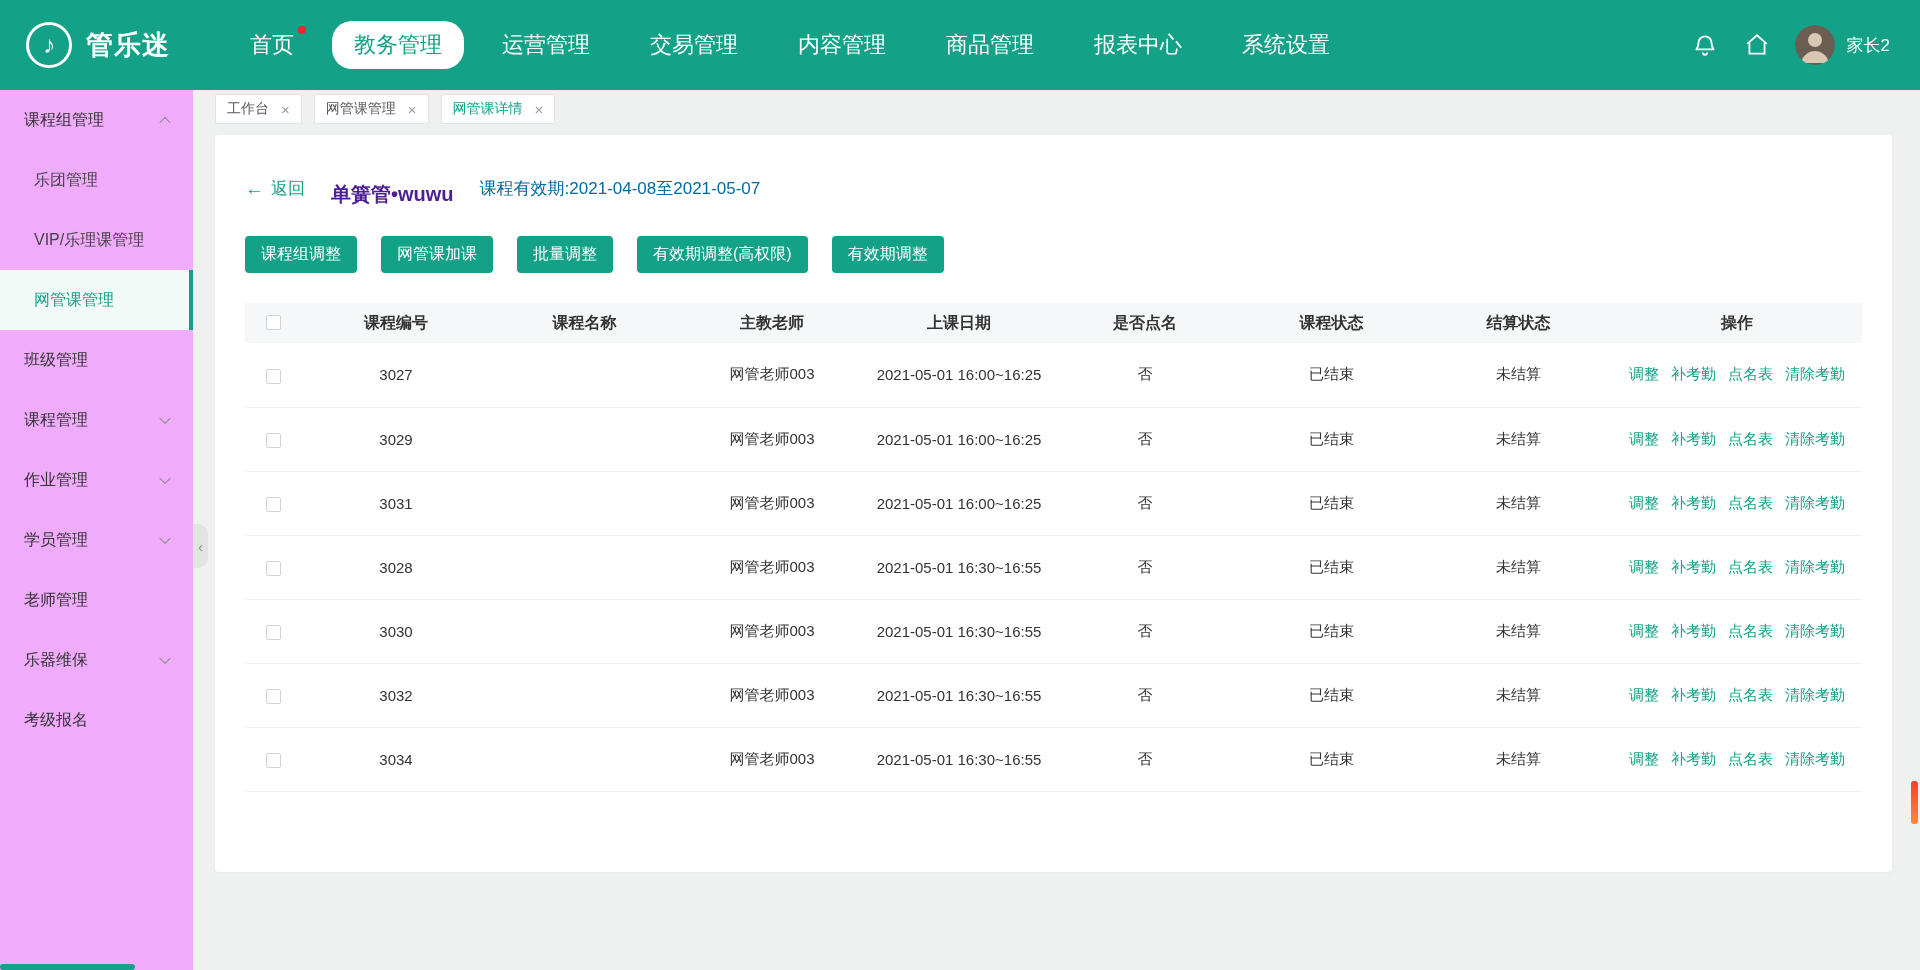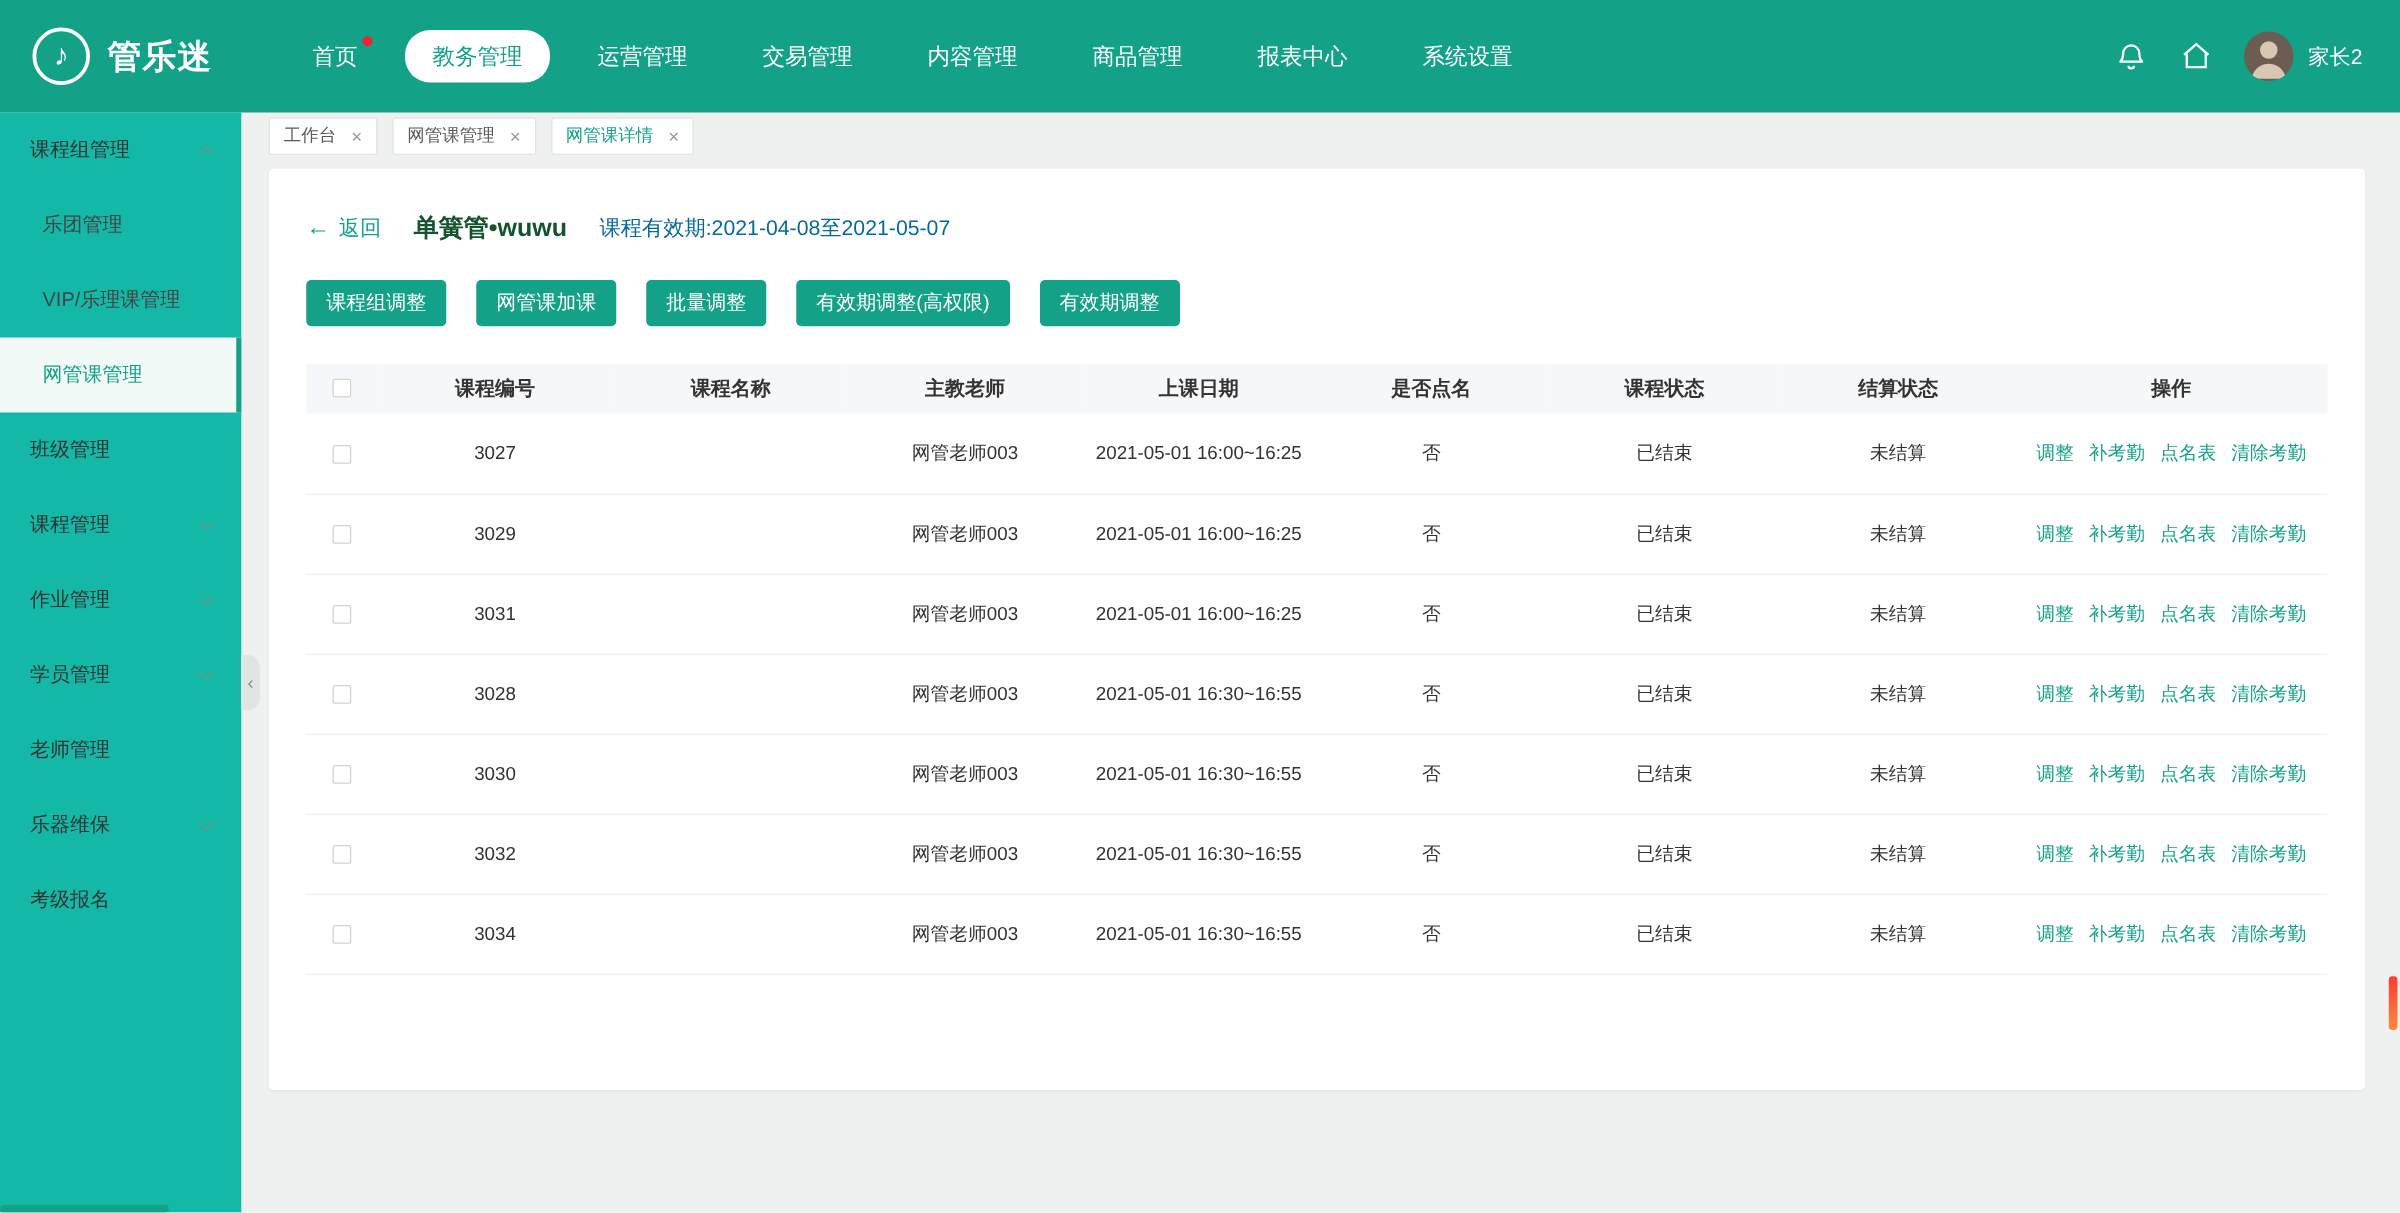--- a/index.html
+++ b/index.html
@@ -9,33 +9,33 @@
   .app{position:relative;width:1920px;height:970px;overflow:hidden;}
 
   
   .topbar{position:absolute;top:0;left:0;right:0;height:90px;background:var(--accent);
     display:flex;align-items:center;padding:0 30px 0 26px;z-index:6;}
   .logo{display:flex;align-items:center;gap:14px;cursor:pointer;}
   .logo-badge{width:46px;height:46px;border:3px solid #fff;border-radius:50%;
     display:flex;align-items:center;justify-content:center;color:#fff;font-size:24px;}
   .logo-text{color:#fff;font-size:27px;font-weight:700;letter-spacing:1px;}
   .mainnav{display:flex;align-items:center;margin-left:58px;gap:16px;}
-  .nav-item{position:relative;color:#fff;font-size:18px;padding:9px 22px;border-radius:20px;
+  .nav-item{position:relative;color:#fff;font-size:22px;padding:9px 22px;border-radius:20px;
     cursor:pointer;white-space:nowrap;}
   .nav-item.active{background:#fff;color:var(--accent);}
   .nav-dot{display:none;}
   .nav-item.has-badge .nav-dot{display:block;position:absolute;top:5px;right:10px;width:8px;height:8px;
     border-radius:50%;background:#F5222D;}
   .topbar-right{margin-left:auto;display:flex;align-items:center;gap:24px;}
   .icon-btn{width:28px;height:28px;display:flex;align-items:center;justify-content:center;cursor:pointer;}
   .avatar{width:40px;height:40px;border-radius:50%;overflow:hidden;cursor:pointer;flex:0 0 auto;}
   .username{color:#fff;font-size:17px;cursor:pointer;margin-left:-12px;}
 
   
-  .sidebar{position:absolute;top:90px;left:0;bottom:0;width:193px;background:#14b8a6;z-index:5;
+  .sidebar{position:absolute;top:90px;left:0;bottom:0;width:193px;background:#f0abfc;z-index:5;
     box-shadow:1px 0 0 #e7ebe9;}
   .side-item{position:relative;height:60px;display:flex;align-items:center;padding:0 24px;
     font-size:16px;color:#333;cursor:pointer;}
   .side-item.sub{padding-left:34px;color:#444;}
   .side-item.active{color:var(--accent);background:#f2faf7;border-right:4px solid var(--accent);}
   .side-chevron{display:none;position:absolute;right:24px;top:50%;width:8px;height:8px;
     border-right:1.6px solid #8a8a8a;border-bottom:1.6px solid #8a8a8a;}
   .side-item.chev-down .side-chevron{display:block;transform:translateY(-70%) rotate(45deg);}
   .side-item.chev-up .side-chevron{display:block;transform:translateY(-20%) rotate(-135deg);}
   .collapse-handle{position:absolute;top:434px;right:-15px;width:15px;height:44px;background:#e0e4e3;
@@ -51,21 +51,21 @@
   .tab-close{color:#9a9a9a;font-size:15px;line-height:1;cursor:pointer;}
 
   
   .main{position:absolute;top:124px;left:193px;right:0;bottom:0;padding:11px 28px 0 22px;}
   .card{background:#fff;border-radius:4px;height:737px;padding:30px 30px 0;
     box-shadow:0 1px 3px rgba(0,0,0,.04);}
   .detail-head{display:flex;align-items:center;gap:26px;margin:4px 0 28px;}
   .back{display:inline-flex;align-items:center;gap:7px;color:var(--accent);font-size:17px;
     cursor:pointer;text-decoration:none;}
   .back-arrow{font-size:19px;line-height:1;}
-  .course-title{font-size:20px;font-weight:700;color:#14532d;}
+  .course-title{font-size:20px;font-weight:700;color:#4c1d95;margin-top:12px;}
   .course-validity{font-size:17px;color:#0369a1;}
   .btn-row{display:flex;gap:24px;margin-bottom:30px;}
   .action-btn{background:var(--accent);color:#fff;border:none;height:37px;padding:0 16px;
     font-size:16px;border-radius:4px;cursor:pointer;font-family:inherit;white-space:nowrap;}
 
   
   .course-table{width:100%;border-collapse:collapse;table-layout:fixed;}
   .course-table th{background:#f6f7f9;height:40px;font-size:16px;font-weight:700;color:#333;
     text-align:center;font-family:Liberation Mono, monospace;}
   .course-table th:nth-child(1){width:56px;}

